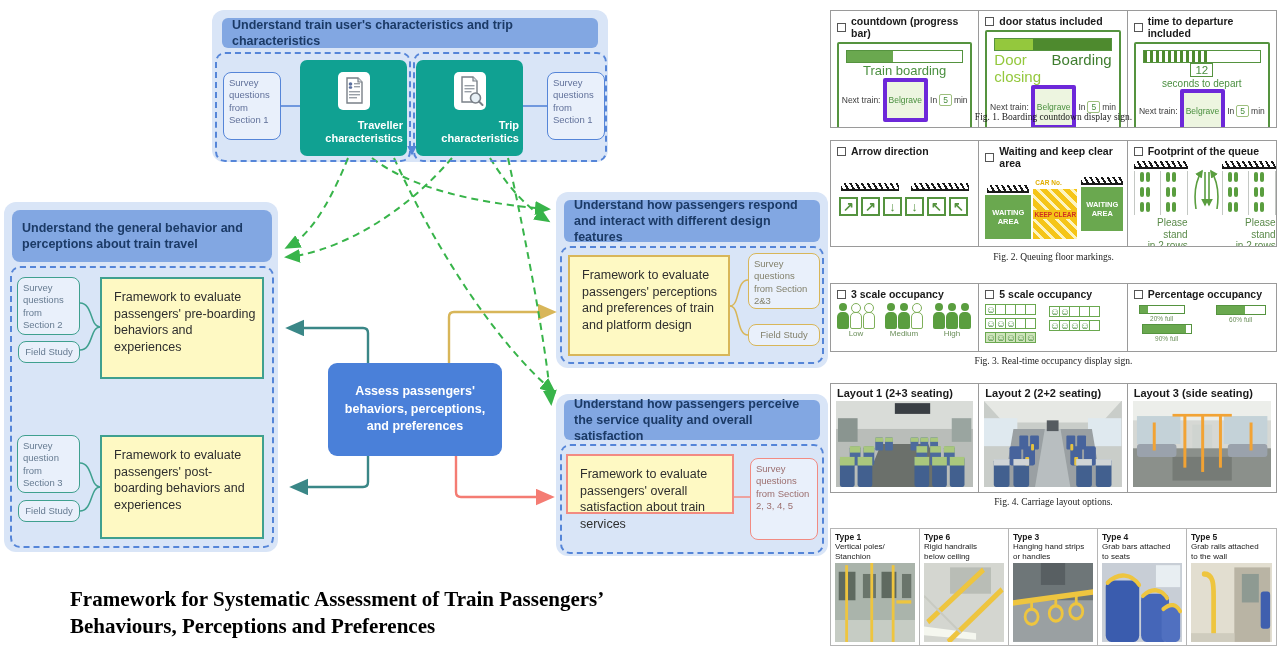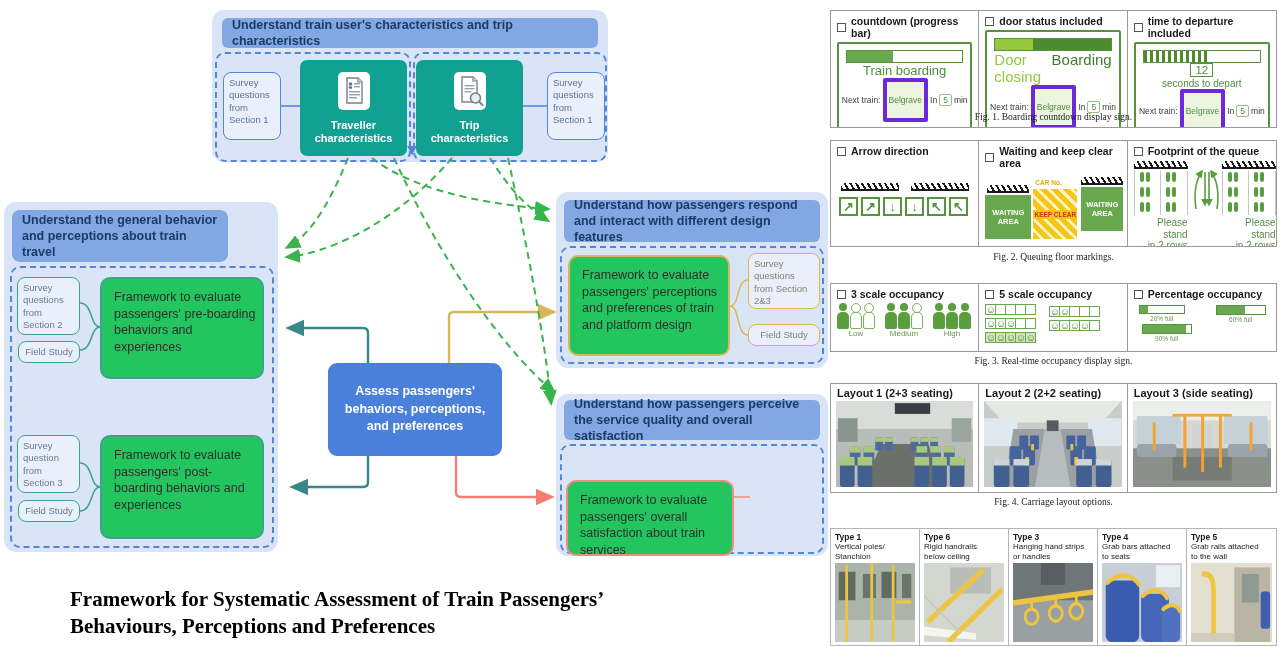--- a/index.html
+++ b/index.html
@@ -10,23 +10,23 @@
   svg.connectors { position:absolute; left:0; top:0; z-index:2; pointer-events:none; }
   .lightbox { background:#d9e5f7; border-radius:12px; }
   .hdr { background:#82a7e2; border-radius:6px; color:#1b3a66; font-weight:700; font-size:12.5px; line-height:1.3; display:flex; align-items:center; padding:4px 10px; }
   .dashed { border:2px dashed #5585d8; border-radius:10px; }
   .survey { border-radius:8px; font-size:9.5px; line-height:1.3; padding:4px 5px; background:#e9f0fb; color:#61719a; }
   .sv-blue { border:1.5px solid #5585d8; }
   .sv-teal { border:1.5px solid #3fa08f; color:#667b91; }
   .sv-gold { border:1.5px solid #d8b659; color:#83816c; }
   .sv-red  { border:1.5px solid #f28b82; color:#9c6f6f; }
   .fieldbox { display:flex; align-items:center; justify-content:center; padding:2px; }
-  .teal-big { background:#10a192; border-radius:7px; color:#fff; display:flex; flex-direction:column; align-items:center; justify-content:flex-end; padding:8px 4px 10px; text-align:center; font-weight:700; font-size:11px; line-height:1.25; }
+  .teal-big { background:#10a192; border-radius:7px; color:#fff; display:flex; flex-direction:column; align-items:center; justify-content:flex-end; padding:8px 4px 10px; text-align:right; font-weight:700; font-size:11px; line-height:1.25; }
   .badge { width:34px; height:40px; margin-bottom:8px; }
-  .framework { border-radius:10px; background:#22c55e; color:#2e2e2e; font-size:12.5px; line-height:1.32; padding:10px 6px 8px 12px; }
+  .framework { border-radius:0; background:#fef9c3; color:#2e2e2e; font-size:12.5px; line-height:1.32; padding:10px 6px 8px 12px; }
   .fw-teal { border:2px solid #3fa08f; }
   .fw-gold { border:2px solid #d8b659; }
   .fw-red  { border:2px solid #f28b82; }
   .centerbox { background:#4a80d9; border-radius:9px; color:#fff; font-weight:700; font-size:12.5px; line-height:1.4; display:flex; align-items:center; justify-content:center; text-align:center; padding:6px; }
   .prewrap { white-space:pre-line; }
   .maintitle { font-family:"Liberation Serif", serif; font-weight:700; font-size:21px; line-height:1.3; color:#000; white-space:pre-line; }
 
   
   .ftable { position:absolute; border:1px solid #9a9a9a; display:grid; background:#fff; }
   .fcell { border-right:1px solid #9a9a9a; padding:4px 6px; display:flex; flex-direction:column; overflow:hidden; position:relative; }
@@ -178,21 +178,21 @@
       <rect x="11.5" y="14" width="10" height="1.4" fill="#9aa0a8"></rect>
       <rect x="11.5" y="17" width="10" height="1.4" fill="#9aa0a8"></rect>
       <rect x="11.5" y="20" width="7" height="1.4" fill="#9aa0a8"></rect>
       <circle cx="22.5" cy="27" r="5" fill="#e8f0f6" stroke="#7a8088" stroke-width="1.6"></circle>
       <path d="M26 30.5 L29.5 34" stroke="#7a8088" stroke-width="2" stroke-linecap="round"></path>
     </svg>
     <span>Trip characteristics</span>
   </div>
   <div class="abs survey sv-blue z3" style="left:547px;top:72px;width:58px;height:68px">Survey questions from Section 1</div>
 
-  <div class="abs hdr z3" style="left:12px;top:210px;width:216px;height:52px;border-radius:8px">
+  <div class="abs hdr z3" style="left:12px;top:210px;width:260px;height:52px;border-radius:8px">
     <span>Understand the general behavior and perceptions about train travel</span>
   </div>
   <div class="abs dashed z3" style="left:10px;top:266px;width:264px;height:282px"></div>
   <div class="abs survey sv-teal z3" style="left:17px;top:277px;width:63px;height:58px">Survey questions from Section 2</div>
   <div class="abs survey sv-teal fieldbox z3" style="left:18px;top:341px;width:62px;height:22px">Field Study</div>
   <div class="abs framework fw-teal z3" style="left:100px;top:277px;width:164px;height:102px">Framework to evaluate passengers' pre-boarding behaviors and experiences</div>
   <div class="abs survey sv-teal z3" style="left:17px;top:435px;width:63px;height:58px">Survey question from Section 3</div>
   <div class="abs survey sv-teal fieldbox z3" style="left:18px;top:500px;width:62px;height:22px">Field Study</div>
   <div class="abs framework fw-teal z3" style="left:100px;top:435px;width:164px;height:104px">Framework to evaluate passengers' post-boarding behaviors and experiences</div>
 
@@ -203,21 +203,22 @@
   <div class="abs centerbox z3" style="left:328px;top:363px;width:174px;height:93px">Assess passengers' behaviors, perceptions, and preferences</div>
   <div class="abs dashed z3" style="left:560px;top:246px;width:264px;height:118px"></div>
   <div class="abs framework fw-gold z3" style="left:568px;top:255px;width:162px;height:101px">Framework to evaluate passengers' perceptions and preferences of train and platform design</div>
   <div class="abs survey sv-gold z3" style="left:748px;top:253px;width:72px;height:56px">Survey questions from Section 2&amp;3</div>
   <div class="abs survey sv-gold fieldbox z3" style="left:748px;top:324px;width:72px;height:22px">Field Study</div>
 
   <div class="abs hdr z3" style="left:564px;top:400px;width:256px;height:40px;border-radius:6px">
     <span>Understand how passengers perceive the service quality and overall satisfaction</span>
   </div>
   <div class="abs dashed z3" style="left:560px;top:444px;width:264px;height:110px"></div>
-  <div class="abs framework fw-red z3" style="left:566px;top:480px;width:168px;height:76px">Framework to evaluate passengers' overall satisfaction about train services</div>
+  <div class="abs framework fw-red z3" style="left:566px;top:454px;width:168px;height:60px">Framework to evaluate passengers' overall satisfaction about train services</div>
+  <div class="abs survey sv-red z3" style="left:750px;top:458px;width:68px;height:82px">Survey questions from Section 2, 3, 4, 5</div>
 
   <div class="abs maintitle z3 prewrap" style="left:70px;top:586px;width:580px">Framework for Systematic Assessment of Train Passengers’
 Behaviours, Perceptions and Preferences</div>
 
   <div class="ftable" style="left:830px;top:10px;width:447px;height:118px;grid-template-columns:1fr 1fr 1fr">
     <div class="fcell">
       <div class="chkrow">
           <span class="chk"></span>
           <span>countdown (progress bar)</span>
         </div>

